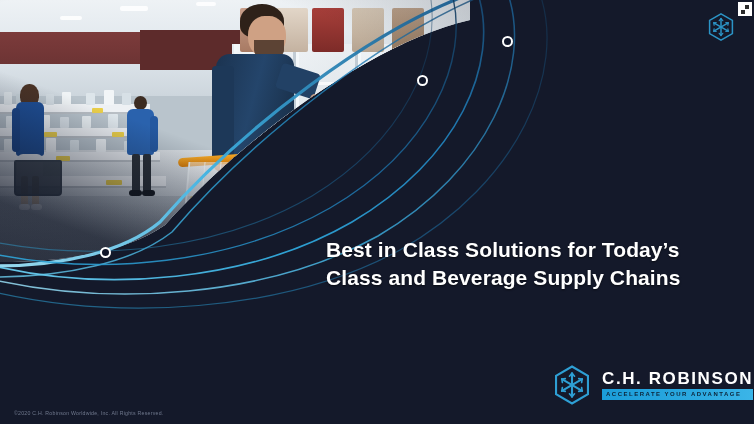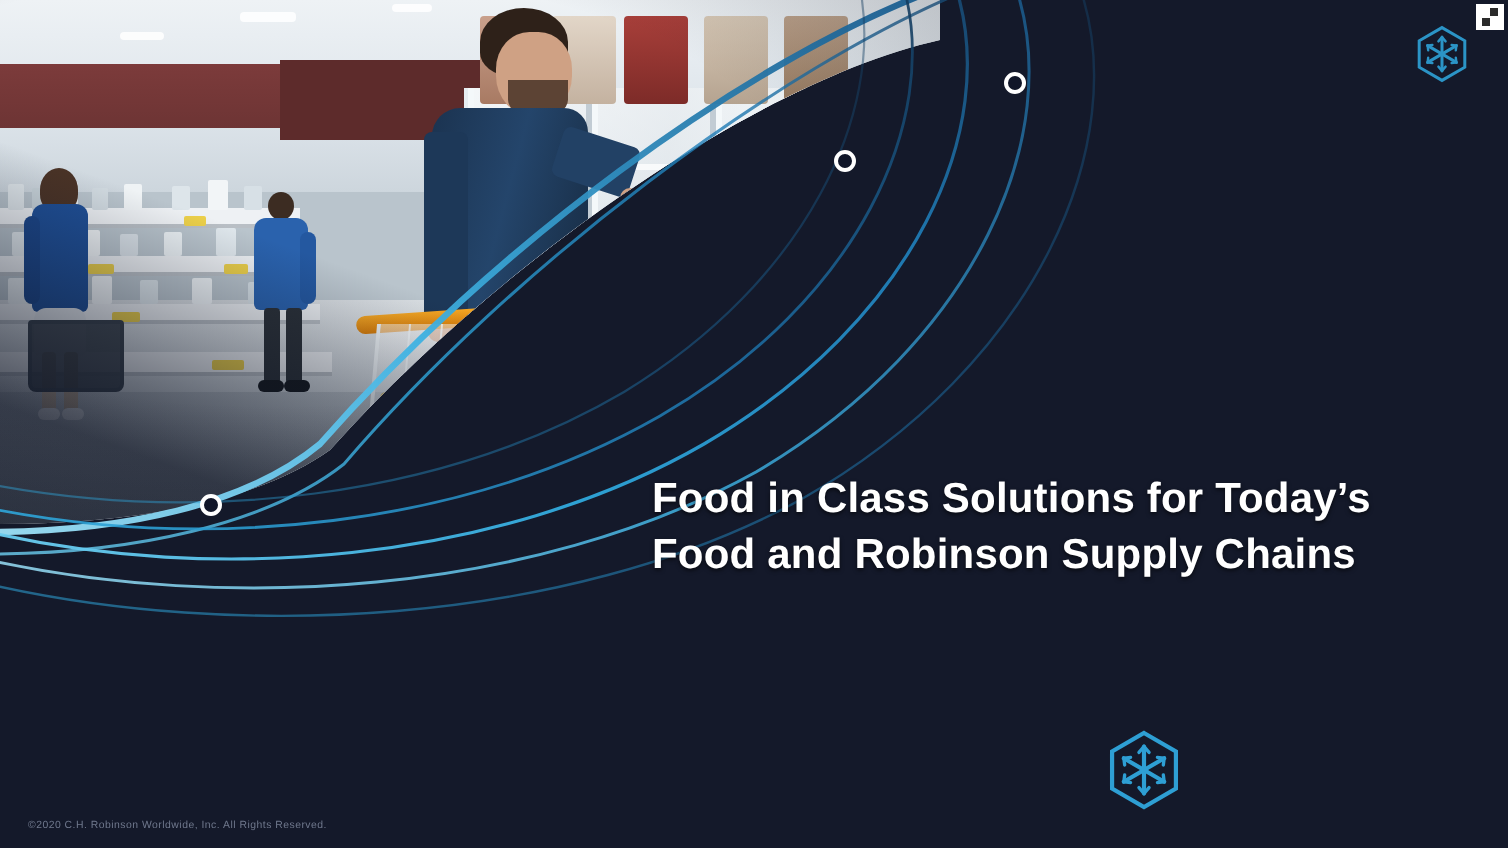--- a/index.html
+++ b/index.html
@@ -406,42 +406,48 @@
     <path d="M 540,-6 C 566,70 520,182 400,250 C 282,314 116,320 -6,292" fill="none" stroke="url(#arcC)" stroke-width="1.2" opacity=".55"></path>
     <path d="M 430,-6 C 442,56 404,140 312,196 C 220,250 98,262 -6,242" fill="none" stroke="url(#arcC)" stroke-width="1.1" opacity=".45"></path>
   </svg>
 
   <div class="node" style="left:502px; top:36px;"></div>
   <div class="node" style="left:417px; top:75px;"></div>
   <div class="node" style="left:100px; top:247px;"></div>
 
   <div class="title-block">
     <p class="headline">
-      <span>Food in Class Solutions for Today’s</span><br>
-      <span>Food and Robinson Supply Chains</span>
+      <span>Best in Class Solutions for Today’s</span><br>
+      <span>Class and Beverage Supply Chains</span>
     </p>
   </div>
 
   <div class="logo-lockup">
     <svg class="logo-mark" viewBox="0 0 100 100">
       <polygon points="50,6 88,28 88,72 50,94 12,72 12,28" fill="none" stroke="#2e9fd4" stroke-width="5"></polygon>
       <g stroke="#2e9fd4" stroke-width="5" stroke-linecap="round">
         <line x1="50" y1="22" x2="50" y2="78"></line>
         <line x1="26" y1="36" x2="74" y2="64"></line>
         <line x1="74" y1="36" x2="26" y2="64"></line>
       </g>
       <g fill="none" stroke="#2e9fd4" stroke-width="4" stroke-linecap="round">
         <polyline points="44,29 50,22 56,29"></polyline>
         <polyline points="44,71 50,78 56,71"></polyline>
         <polyline points="27,44 26,36 34,35"></polyline>
         <polyline points="73,56 74,64 66,65"></polyline>
         <polyline points="66,35 74,36 73,44"></polyline>
         <polyline points="34,65 26,64 27,56"></polyline>
       </g>
     </svg>
+    <div class="logo-type">
+      <div class="logo-name">C.H. ROBINSON</div>
+      <div class="logo-tagline-bar">
+        <div class="logo-tagline">ACCELERATE YOUR ADVANTAGE</div>
+      </div>
+    </div>
   </div>
 
   <div class="copyright">©2020 C.H. Robinson Worldwide, Inc. All Rights Reserved.</div>
 
   <svg class="corner-mark" viewBox="0 0 100 100">
     <polygon points="50,6 88,28 88,72 50,94 12,72 12,28" fill="none" stroke="#2e9fd4" stroke-width="5"></polygon>
     <g stroke="#2e9fd4" stroke-width="5" stroke-linecap="round">
       <line x1="50" y1="22" x2="50" y2="78"></line>
       <line x1="26" y1="36" x2="74" y2="64"></line>
       <line x1="74" y1="36" x2="26" y2="64"></line>

